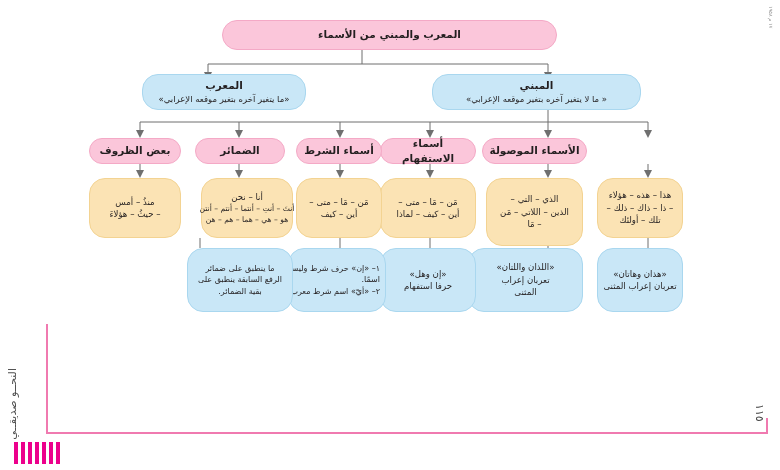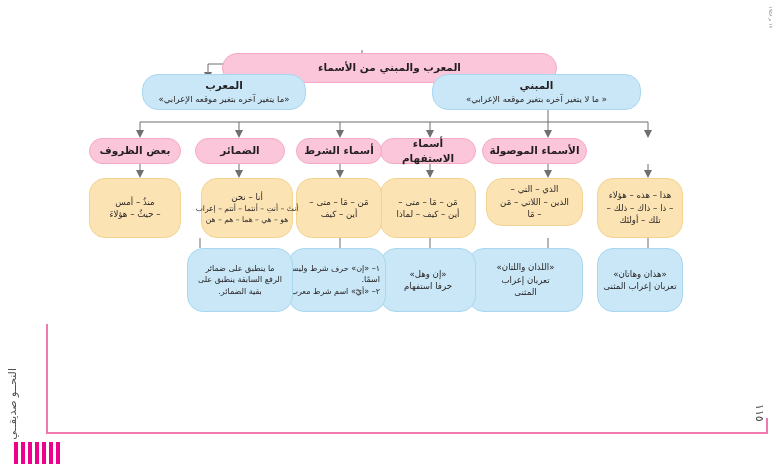--- a/index.html
+++ b/index.html
@@ -116,21 +116,20 @@
   }
   .node .line {
     font-size: 8.6px;
     white-space: nowrap;
   }
 
   .n-root {
     background: #fbc6da;
     border: 1px solid #f4a9c6;
     border-radius: 16px;
-    margin-top: 33px;
   }
   .n-blue {
     background: #c9e7f7;
     border: 1px solid #a9d7ef;
   }
   .n-pink {
     background: #fbc6da;
     border: 1px solid #f4a9c6;
   }
   .n-yellow {
@@ -244,21 +243,21 @@
       <span class="line">تلك – أولئك</span>
     </div>
     <div class="node n-note" style="right:97px; top:248px; width:86px; height:64px;">
       <span class="line">«هذان وهاتان»</span>
       <span class="line">تعربان إعراب المثنى</span>
     </div>
 
     <div class="node n-pink" style="right:193px; top:138px; width:105px; height:26px;">
       <span class="title">الأسماء الموصولة</span>
     </div>
-    <div class="node n-yellow" style="right:197px; top:178px; width:97px; height:48px;">
+    <div class="node n-yellow" style="right:197px; top:178px; width:97px; height:68px;">
       <span class="line">الذي – التي –</span>
       <span class="line">الذين – اللاتي – مَن</span>
       <span class="line">– مَا</span>
     </div>
     <div class="node n-note" style="right:197px; top:248px; width:115px; height:64px;">
       <span class="line">«اللذان واللتان»</span>
       <span class="line">تعربان إعراب</span>
       <span class="line">المثنى</span>
     </div>
 
@@ -285,21 +284,21 @@
       <span class="line" style="font-size:8px;">١– «إن» حرف شرط وليست</span>
       <span class="line" style="font-size:8px;">اسمًا.</span>
       <span class="line" style="font-size:8px;">٢– «أيّ» اسم شرط معرب.</span>
     </div>
 
     <div class="node n-pink" style="right:495px; top:138px; width:90px; height:26px;">
       <span class="title">الضمائر</span>
     </div>
     <div class="node n-yellow" style="right:487px; top:178px; width:92px; height:60px;">
       <span class="line">أنا – نحن</span>
-      <span class="line" style="font-size:7.6px;">أنتَ – أنتِ – أنتما – أنتم – إعراب</span>
+      <span class="line" style="font-size:7.6px;">أنتَ – أنتِ – أنتما – أنتم – أنتن</span>
       <span class="line" style="font-size:7.6px;">هو – هي – هما – هم – هن</span>
     </div>
     <div class="node n-pink" style="right:599px; top:138px; width:92px; height:26px;">
       <span class="title">بعض الظروف</span>
     </div>
 
     <div class="node n-note" style="right:487px; top:248px; width:106px; height:64px;">
       <span class="line" style="font-size:8px;">ما ينطبق على ضمائر</span>
       <span class="line" style="font-size:8px;">الرفع السابقة ينطبق على</span>
       <span class="line" style="font-size:8px;">بقية الضمائر.</span>

